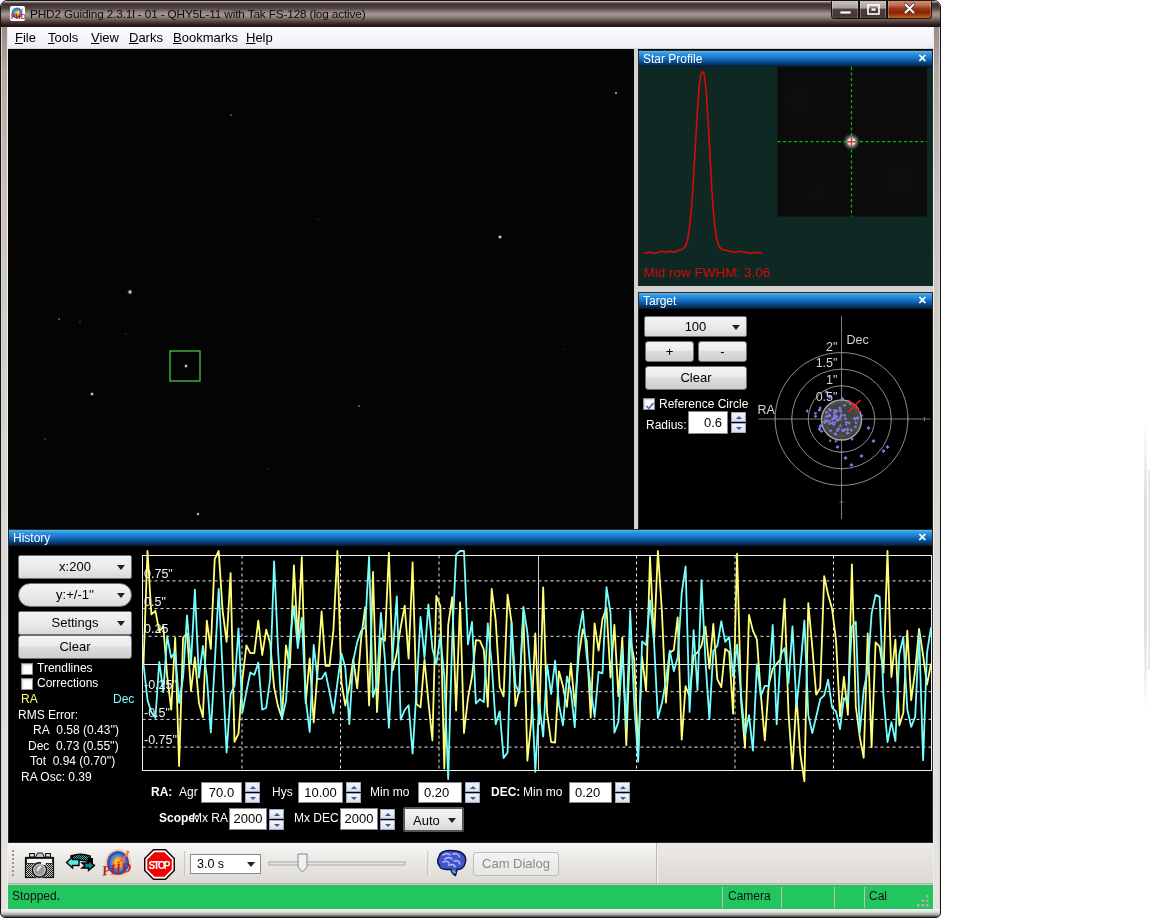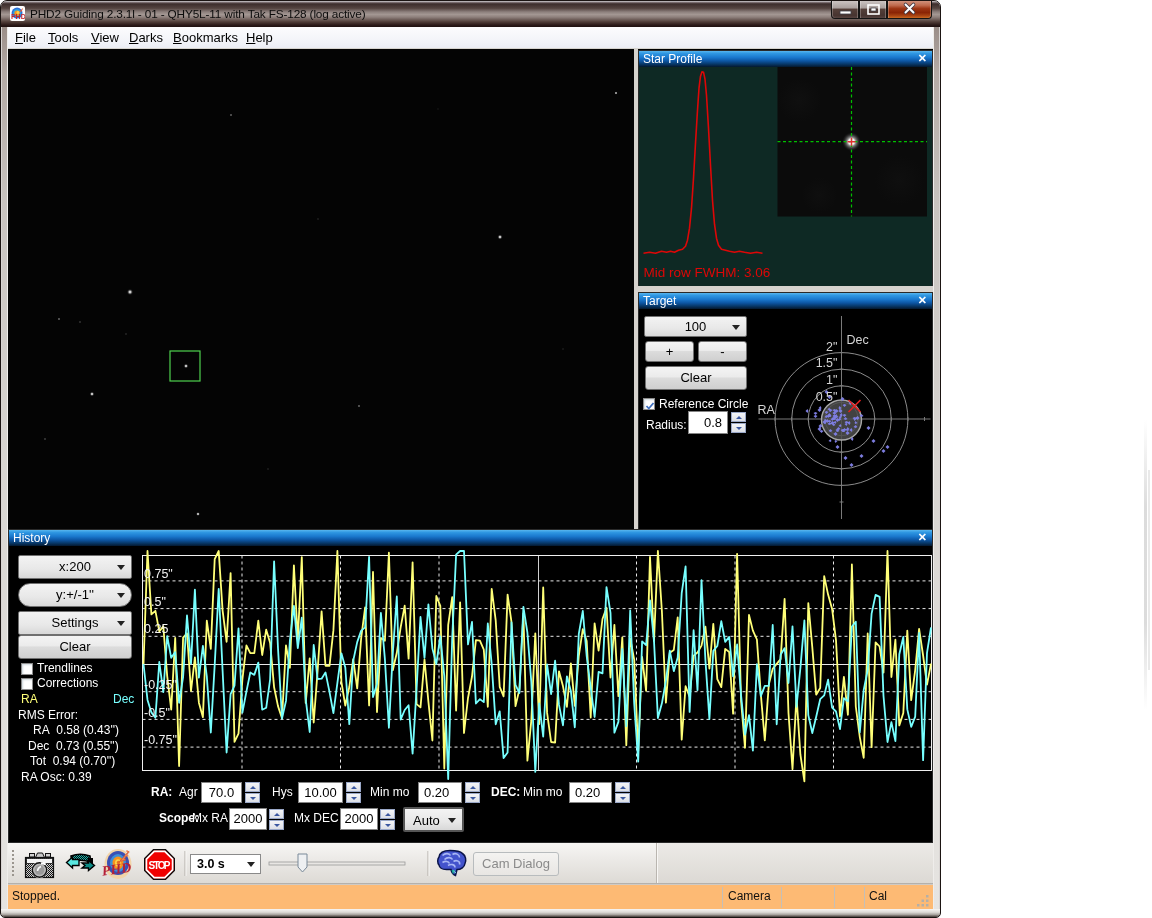--- a/index.html
+++ b/index.html
@@ -37,21 +37,21 @@
 .ptitle { position:absolute; left:0; top:0; width:100%; height:16px;
   background:linear-gradient(180deg,#58b6ee 0%,#2f97e2 15%,#1a78cd 40%,#0d56a4 62%,#073767 82%,#04182e 100%);
   color:#fff; font-size:12px; }
 .ptitle .t { position:absolute; left:4px; top:1px; }
 .px { position:absolute; right:5px; top:1px; color:#fff; font-size:11px; font-weight:bold; }
 
 #history { left:0px; top:481px; width:925px; height:314px; background:#000; border:1px solid #2a2a2a; }
 #toolbar { left:8px; top:843px; width:925px; height:41px;
   background:linear-gradient(180deg,#f7f6f4 0%,#eceae7 40%,#dddad5 100%);
   border-bottom:1px solid #b5b1ab; }
-#statusbar { left:8px; top:884px; width:925px; height:25px; background:#fdba74;
+#statusbar { left:8px; top:884px; width:925px; height:25px; background:#22c55e;
   border-top:1px solid #cfcac4; font-size:12px; color:#111; }
 #bottomglass { left:1px; top:909px; width:939px; height:8px;
   background:linear-gradient(180deg,#f7f5f3 0%,#dedbd7 40%,#a9a49f 70%,#6b635e 88%,#433b37 100%);
   border-radius:0 0 4px 4px; }
 .sideglass { top:27px; width:7px; height:882px;
   background:linear-gradient(180deg,#9a8d88 0%,#b3aaa5 5%,#c8c3bf 20%,#d8d5d1 50%,#e6e4e1 100%); }
 #leftglass { left:1px; box-shadow:inset 1px 0 0 #d8d4d2, inset -1px 0 0 #efedeb; }
 #rightglass { left:933px; box-shadow:inset -1px 0 0 #d8d4d2, inset 1px 0 0 #efedeb; }
 
 .btn { position:absolute; border:1px solid #707070; border-radius:3px; color:#000;
@@ -207,21 +207,21 @@
         </svg>
         <div class="combo" style="left:5px;top:23px;width:103px;height:21px;line-height:19px;">100<span class="ar"></span></div>
         <div class="btn" style="left:6px;top:48px;width:49px;height:21px;line-height:19px;">+</div>
         <div class="btn" style="left:59px;top:48px;width:49px;height:21px;line-height:19px;">-</div>
         <div class="btn" style="left:6px;top:73px;width:102px;height:24px;line-height:22px;">Clear</div>
         <div class="cb" style="left:4px;top:105px;"><svg width="12" height="12">
               <path d="M2.5 5 L4.8 7.5 L9.5 2" stroke="#3f6fbf" stroke-width="1.8" fill="none"></path>
             </svg></div>
         <div class="wlabel" style="left:20px;top:104px;">Reference Circle</div>
         <div class="wlabel" style="left:7px;top:125px;">Radius:</div>
-        <div class="field" style="left:49px;top:118px;width:40px;height:23px;line-height:21px;text-align:right;padding-right:5px;">0.8</div>
+        <div class="field" style="left:49px;top:118px;width:40px;height:23px;line-height:21px;text-align:right;padding-right:5px;">0.6</div>
         <div class="spin" style="left:92px;top:119px;">
             <div class="up">
               <i></i>
             </div>
             <div class="dn">
               <i></i>
             </div>
           </div>
       </div>
     </div>
@@ -420,21 +420,21 @@
       </g>
 
       <g transform="translate(429,7)">
         <path d="M13 0.5 C6 0.5 2.5 3.5 2 7 C0.3 9 0.3 13 2 15 C2.5 18 5.5 19.5 9.5 19.5 L14 19.5 C14.5 22 16 24.5 18.5 25.5 L20 19.5 C24 19.5 27.5 17 28 13.5 C29.5 10.5 28.7 5.5 25.5 3.5 C22.5 0.5 17 0.5 13 0.5 Z" fill="#4353cc" stroke="#0a1348" stroke-width="1.5"></path>
         <path d="M5.5 5.5 C8.5 2.5 12.5 3.5 13.5 5.5 M7.5 9.5 C10.5 6.5 14.5 7.5 15.5 9.5 M5.5 12.5 C8.5 10.5 11.5 11.5 12.5 13.5 M15.5 4.5 C18.5 2.5 22.5 4.5 22.5 7.5 M16.5 11.5 C19.5 9.5 23.5 11.5 22.5 14.5 M11 15.5 C14 13.5 18 14.5 18 17.5" fill="none" stroke="#a8b6f4" stroke-width="1.6"></path>
         <path d="M14.5 20 L16 24.5 L18 20 Z" fill="#1aa8a0"></path>
         <path d="M16.5 21 l2.5 2" stroke="#7ae0d8" stroke-width="1"></path>
       </g>
     </svg>
     <div class="abs" style="left:182px;top:11px;width:71px;height:20px;background:#fff;border:1px solid #8a8a8a;font-size:12.5px;color:#000;">
-      <span style="position:absolute;left:6px;top:2px;font-weight:bold;">3.0 s</span>
+      <span style="position:absolute;left:6px;top:2px;">3.0 s</span>
       <span style="position:absolute;right:5px;top:7px;width:0;height:0;border-left:4px solid transparent;border-right:4px solid transparent;border-top:5px solid #222;"></span>
     </div>
     <div class="abs" style="left:465px;top:9px;width:86px;height:24px;background:linear-gradient(180deg,#f4f3f1,#e8e6e3);border:1px solid #b8bcbe;border-radius:3px;font-size:13px;color:#8a8a8a;text-align:center;line-height:22px;">Cam Dialog</div>
   </div>
   <div id="statusbar" class="abs">
     <span class="abs" style="left:4px;top:4px;">Stopped.</span>
     <div class="abs" style="left:714px;top:2px;width:1px;height:21px;background:#c4bfb8;"></div>
     <div class="abs" style="left:773px;top:2px;width:1px;height:21px;background:#c4bfb8;"></div>
     <div class="abs" style="left:826px;top:2px;width:1px;height:21px;background:#c4bfb8;"></div>
     <div class="abs" style="left:856px;top:2px;width:1px;height:21px;background:#c4bfb8;"></div>

